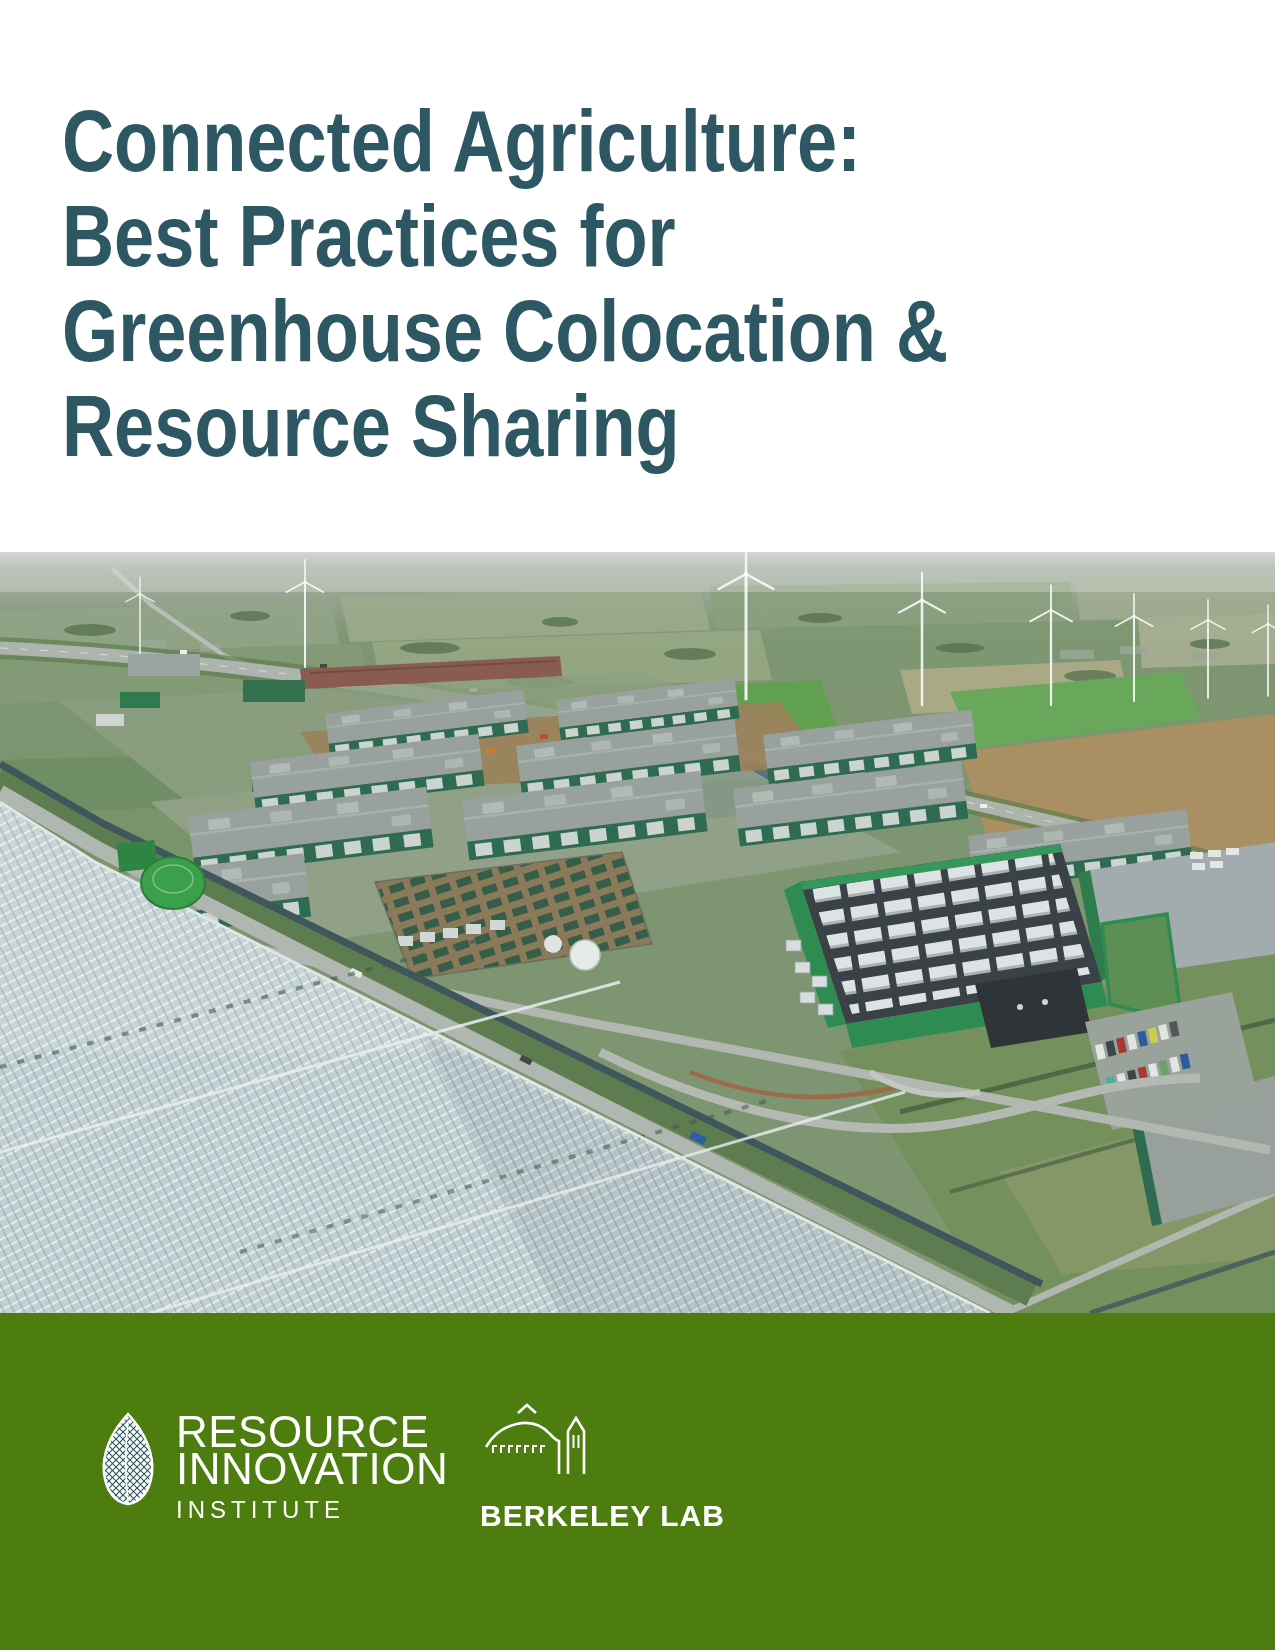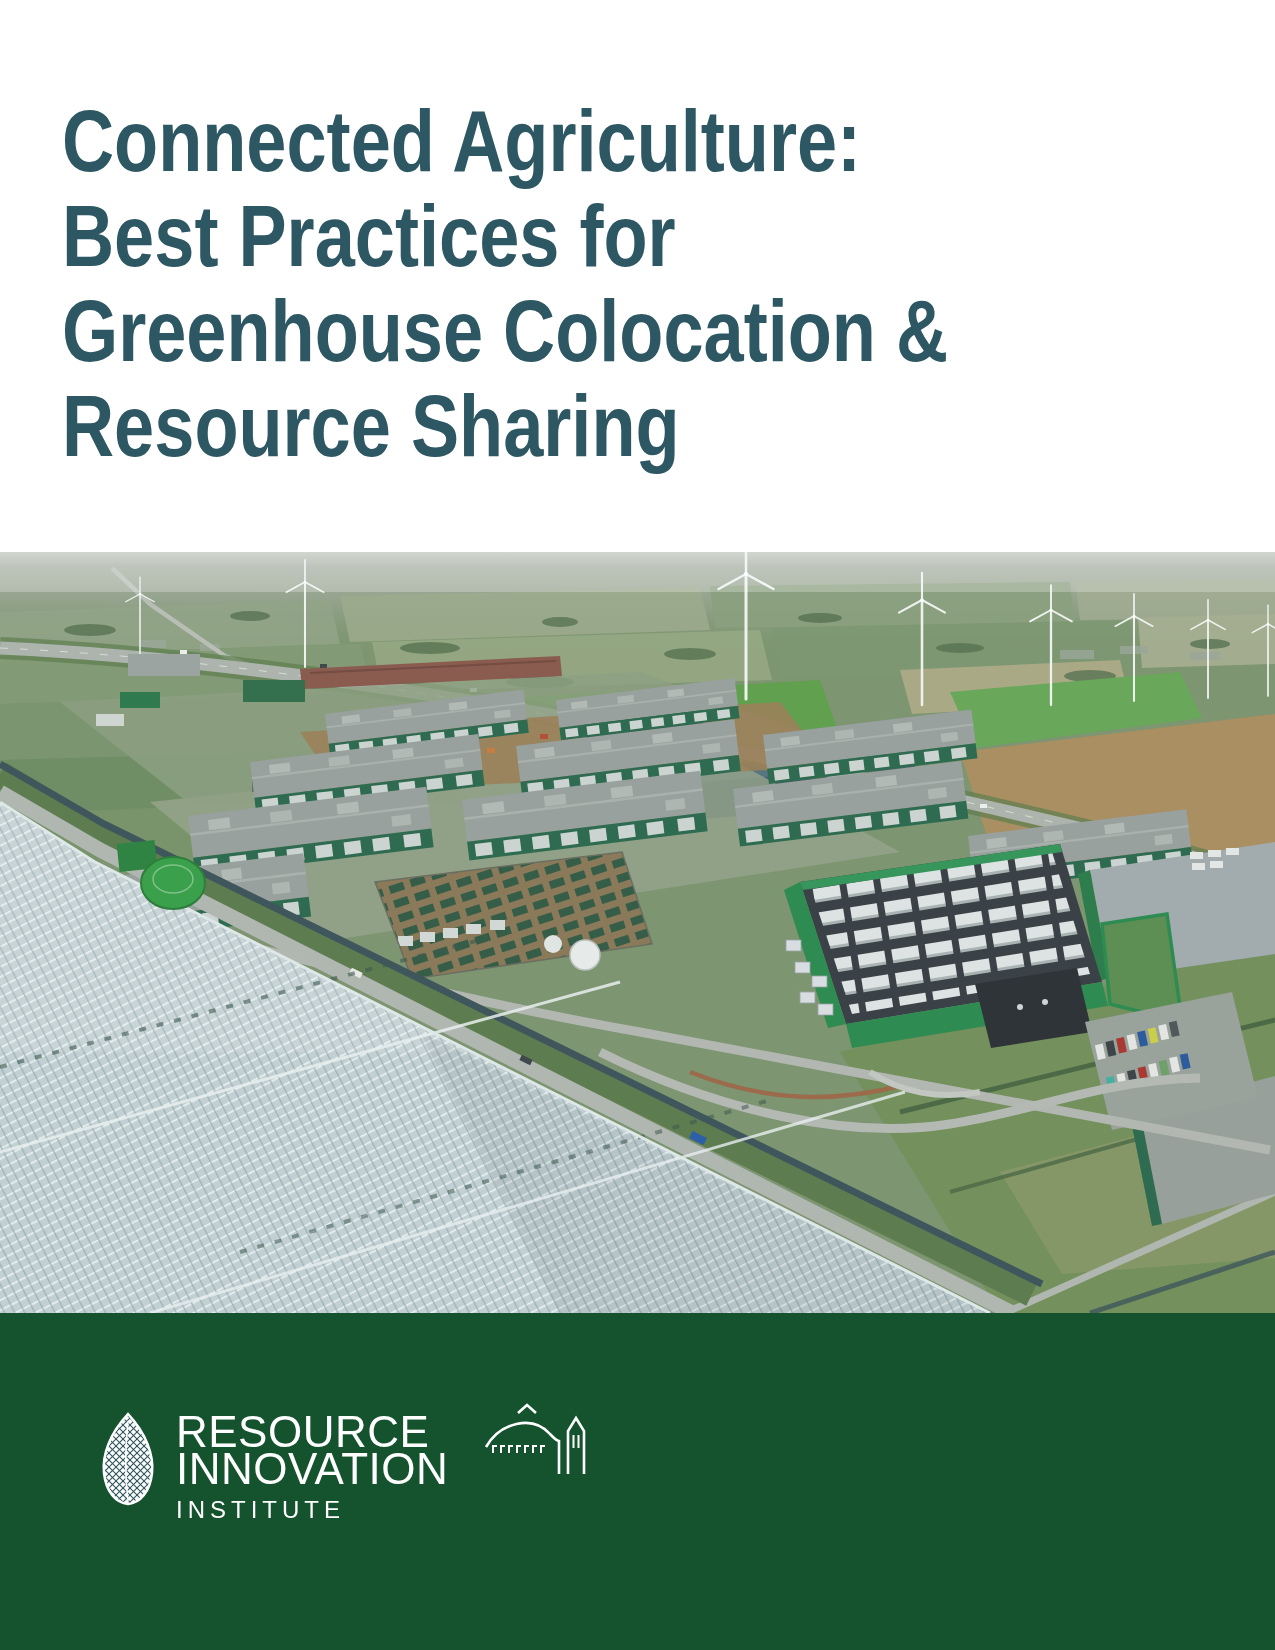--- a/index.html
+++ b/index.html
@@ -15,21 +15,21 @@
     letter-spacing:0px;
   }
   
   .cover-photo{
     position:absolute;left:0;top:552px;width:1275px;height:761px;margin:0;
   }
   .cover-photo svg{display:block;width:1275px;height:761px;}
   
   .footer-band{
     position:absolute;left:0;top:1313px;width:1275px;height:337px;
-    background:#14532d;color:#ffffff;
+    background:#4d7c0f;color:#ffffff;
   }
   .rii-logo{position:absolute;left:95px;top:98px;display:flex;align-items:flex-start;}
   .rii-text{margin-left:15px;margin-top:2px;}
   .rii-line{font-size:44px;line-height:37px;font-weight:400;letter-spacing:0.5px;}
   .rii-institute{font-size:24px;letter-spacing:5px;margin-top:9px;font-weight:400;}
   .berkeley-logo{position:absolute;left:480px;top:88px;width:250px;}
   .berkeley-text{font-size:30px;font-weight:700;letter-spacing:1px;margin-top:14px;white-space:nowrap;}
   .pub-date{
     position:absolute;right:85px;top:164px;
     font-size:31px;font-weight:400;letter-spacing:1px;color:#e9eef0;white-space:nowrap;
@@ -384,15 +384,16 @@
           <rect x="52" y="44" width="2" height="8"></rect>
         <rect x="60" y="44" width="5" height="2"></rect>
           <rect x="60" y="44" width="2" height="8"></rect>
       </g>
       <path d="M 88,73 L 88,30 L 96,17 L 104,30 L 104,73"></path>
       <g stroke="none" fill="#ffffff">
         <rect x="92.5" y="34" width="2" height="13"></rect>
           <rect x="97.5" y="34" width="2" height="13"></rect>
       </g>
     </svg>
+    <div class="berkeley-text">BERKELEY LAB</div>
   </div>
 
 </footer>
 
 </body></html>

